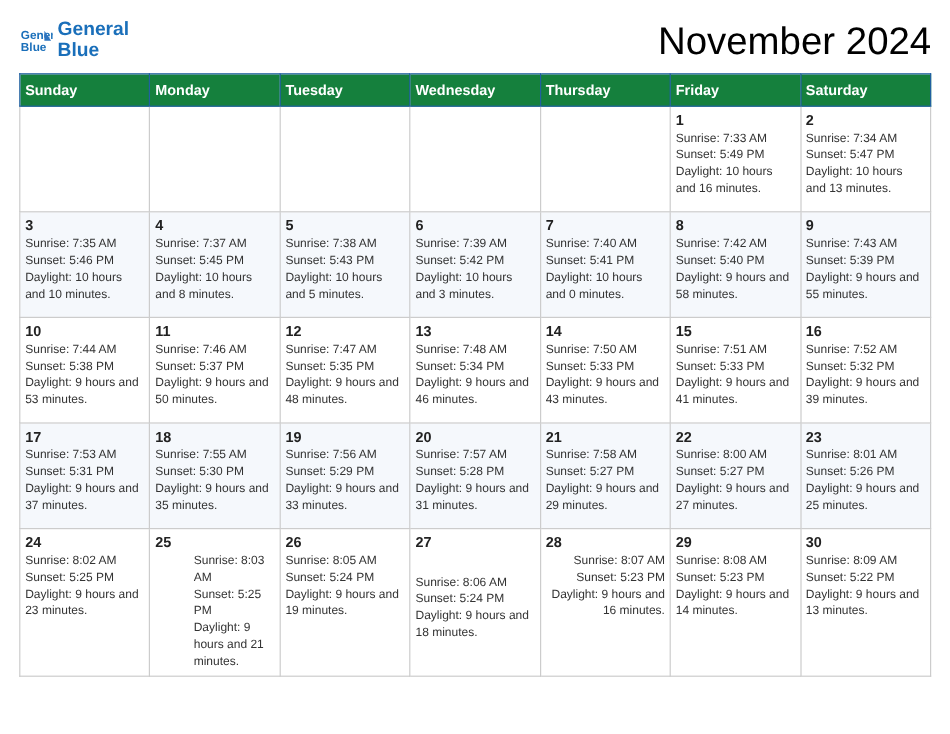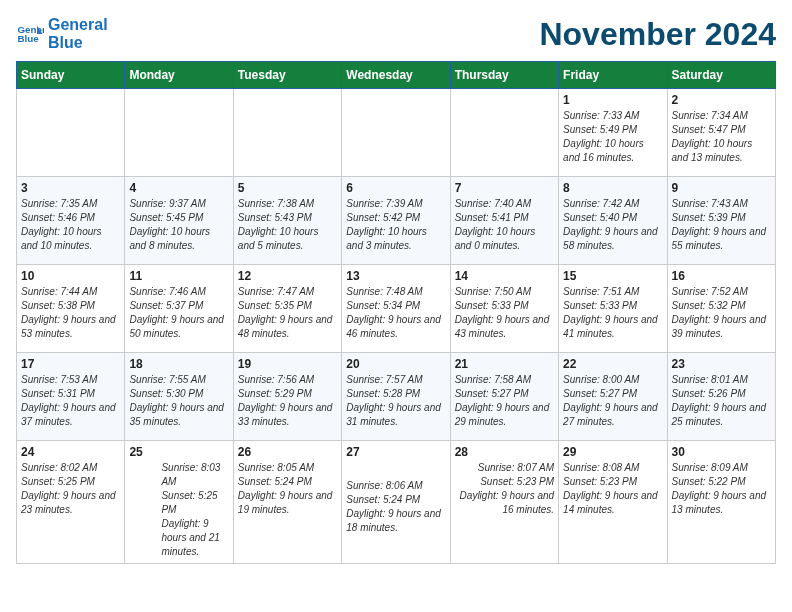--- a/index.html
+++ b/index.html
@@ -23,22 +23,22 @@
     }
     .logo-icon {
       width: 28px;
       height: 28px;
     }
     .title-block {
       text-align: right;
     }
     .month-title {
       font-size: 32px;
-      font-weight: bold;
-      color: #0c4a6e;
+      font-weight: normal;
+      color: #000000;
     }
     .location {
       font-size: 14px;
       color: #555;
     }
     table {
       width: 100%;
       border-collapse: collapse;
       table-layout: fixed;
     }
@@ -65,21 +65,20 @@
     }
     .day-number {
       font-weight: bold;
       font-size: 12px;
       margin-bottom: 2px;
     }
     .day-info {
       font-size: 10px;
       color: #333;
       line-height: 1.4;
-      font-style: italic;
     }
     .empty-cell {
       background: #fff !important;
     }
   </style>
 </head>
 <body>
 
 <div class="header">
   <div class="logo">
@@ -133,21 +132,21 @@
       </tr>
       <tr>
         <td>
           <div class="day-number">3</div>
           <div class="day-info" style="white-space: pre-line;">Sunrise: 7:35 AM
 Sunset: 5:46 PM
 Daylight: 10 hours and 10 minutes.</div>
         </td>
         <td>
           <div class="day-number">4</div>
-          <div class="day-info" style="white-space: pre-line;">Sunrise: 9:37 AM
+          <div class="day-info" style="white-space: pre-line;">Sunrise: 7:37 AM
 Sunset: 5:45 PM
 Daylight: 10 hours and 8 minutes.</div>
         </td>
         <td>
           <div class="day-number">5</div>
           <div class="day-info" style="white-space: pre-line;">Sunrise: 7:38 AM
 Sunset: 5:43 PM
 Daylight: 10 hours and 5 minutes.</div>
         </td>
         <td>

